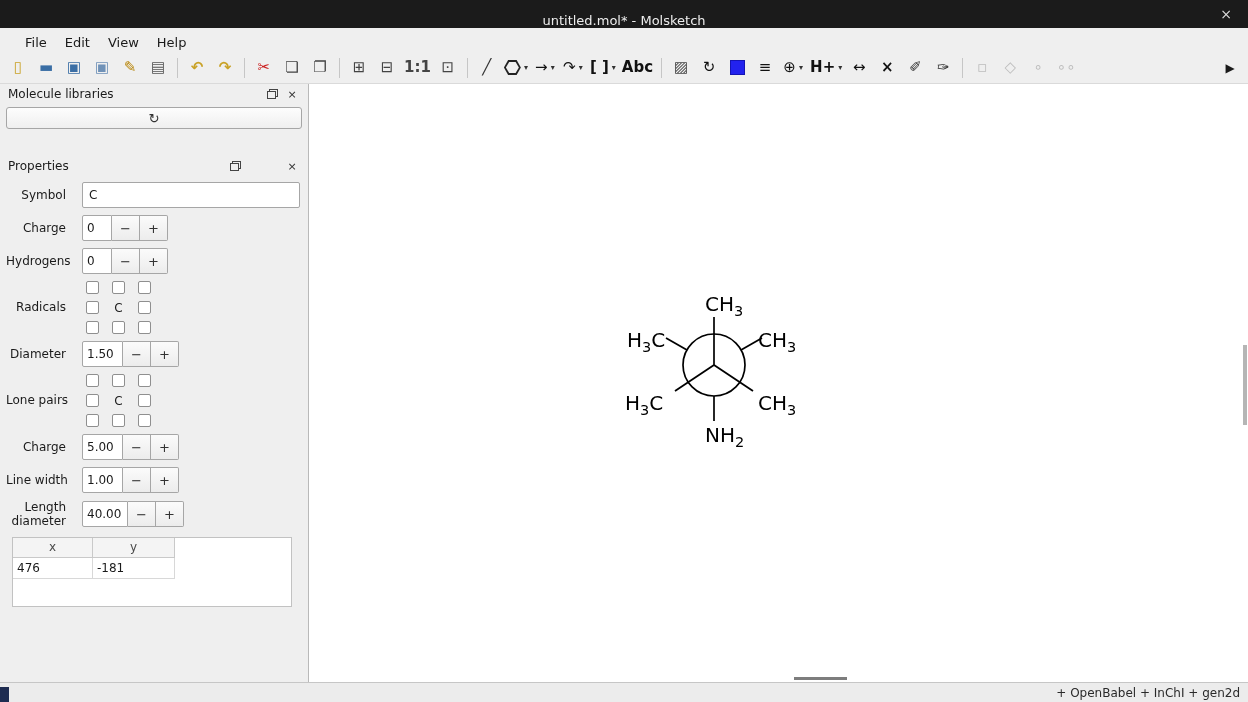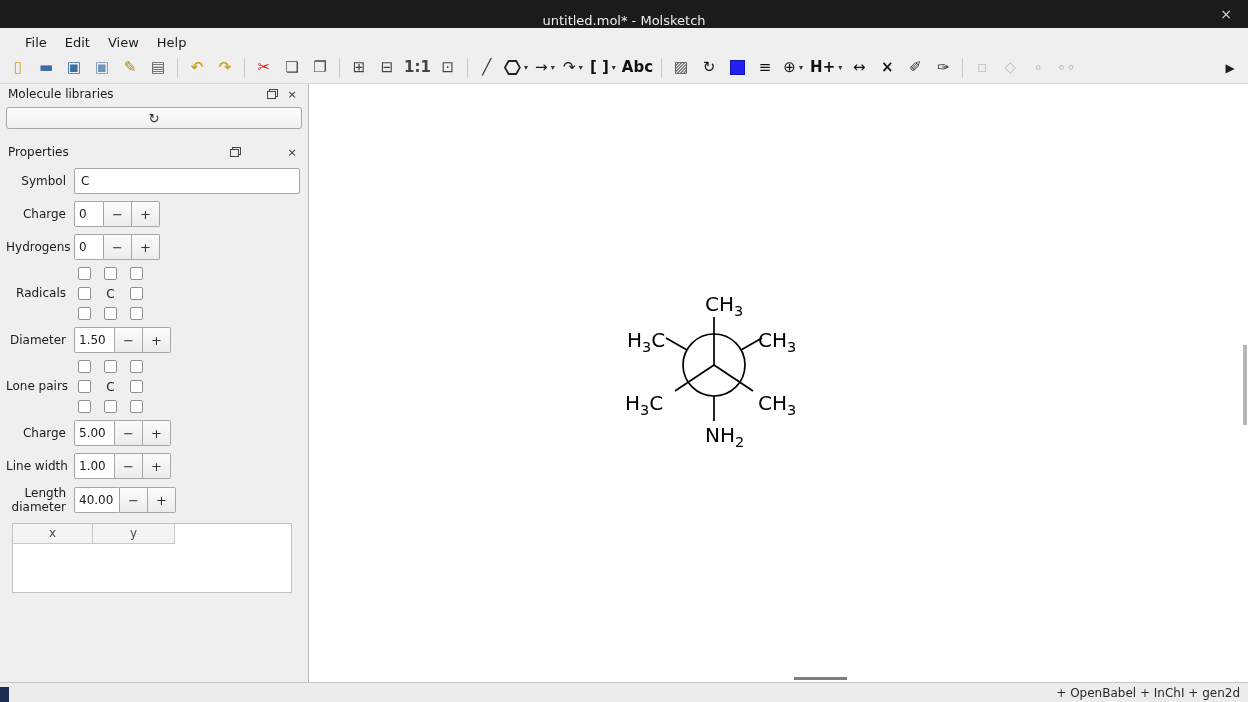--- a/index.html
+++ b/index.html
@@ -52,25 +52,25 @@
     display:flex; align-items:center; justify-content:center; font-size:13px; color:#333; }
   .tabrow { display:flex; justify-content:center; margin-top:5px; flex:0 0 auto; }
   .tab { padding:2px 11px 3px 11px; border:1px solid #93a7bd; border-bottom:none;
     border-radius:3px 3px 0 0; background:#f1f5fa; font-size:12px; position:relative; z-index:2; }
   .libbox { margin:0 6px; height:62px; flex:0 0 auto; background:#fff;
     border:2px solid #4a90d9; position:relative; overflow:hidden; }
   .librow { height:24px; display:flex; align-items:center; gap:6px;
     background:#e8e8e8; margin:3px 2px 0 2px; padding:0 4px; }
   .lib-label { font-size:13px; }
   .lib-scroll { position:absolute; right:1px; bottom:3px; width:3px; height:22px; background:#4a90d9; }
-  .prop-head { margin-top:13px;gap:37px; }
+  .prop-head { margin-top:27px;gap:37px; }
   
   .pform { padding:6px 8px 0 6px; display:flex; flex-direction:column; }
   .prow { display:flex; align-items:center; margin-bottom:7px; }
-  .plabel { width:60px; text-align:right; margin-right:8px; font-size:12px;
+  .plabel { width:60px; text-align:right; margin-right:16px; font-size:12px;
     line-height:1.2; white-space:nowrap; flex:0 0 auto; }
   .plabel.wrap2 { white-space:normal; }
   .ptext { flex:1; height:26px; border:1px solid #a6a6a6; border-radius:2px;
     padding:0 6px; font-size:12px; background:#fff; font-family:inherit; color:#1a1a1a; }
   .spin { display:flex; }
   .spinval { height:26px; border:1px solid #a6a6a6; border-radius:2px 0 0 2px;
     padding:0 4px; font-size:12px; background:#fff; font-family:inherit; color:#1a1a1a; width:30px; }
   .spinval.w41 { width:41px; }
   .spinval.w46 { width:46px; }
   .spinbtn { width:28px; height:26px; border:1px solid #a6a6a6; border-left:none;
@@ -363,20 +363,24 @@
           <input class="spinval w46" value="40.00" style="">
           <div class="spinbtn">−</div>
           <div class="spinbtn last">+</div>
         </div>
       </div>
 
       <div class="coord-table">
         <div class="ct-header">
           <div class="ct-h cw1">x</div>
           <div class="ct-h cw2">y</div>
+        </div>
+        <div class="ct-row">
+          <div class="ct-c cw1">476</div>
+          <div class="ct-c cw2">-181</div>
         </div>
       </div>
 
     </div>
   </div>
 
   <div class="canvas">
     <svg class="mol" width="938" height="598" viewBox="0 0 938 598">
       <g stroke="#000" stroke-width="1.7" fill="none">
         <circle cx="405" cy="281" r="31"></circle>

